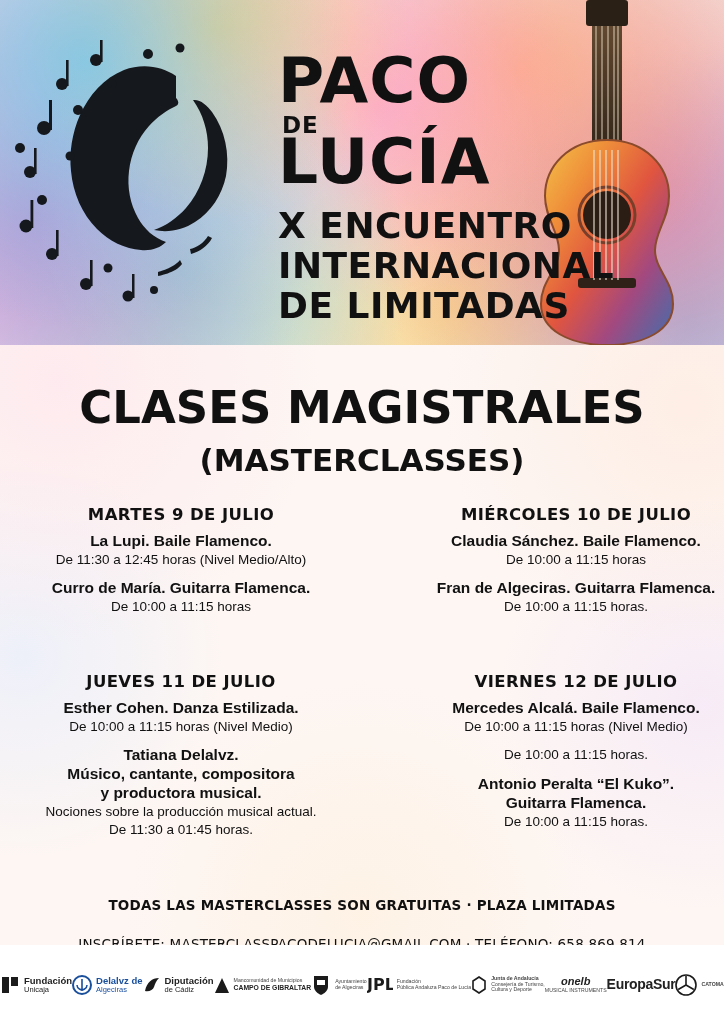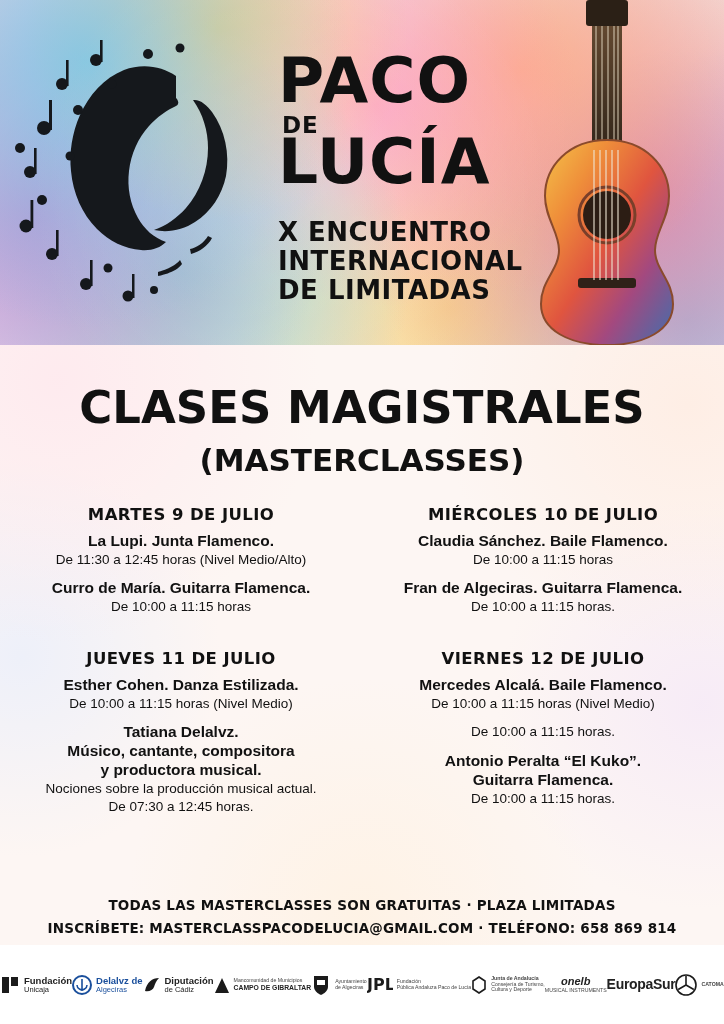--- a/index.html
+++ b/index.html
@@ -93,24 +93,24 @@
     font-family: "DejaVu Sans", sans-serif;
     font-weight: 700;
     font-size: 63px;
     letter-spacing: 1px;
     line-height: 0.95;
     margin: 0;
   }
   .t-sub {
     font-family: "DejaVu Sans", sans-serif;
     font-weight: 700;
-    font-size: 26px;
+    font-size: 36px;
     letter-spacing: 0.5px;
     line-height: 1.12;
-    margin-top: 26px;
+    margin-top: 14px;
   }
 
   
   .body-area {
     position: absolute;
     top: 345px;
     left: 0;
     width: 724px;
     height: 600px;
     background:
@@ -141,20 +141,21 @@
   }
 
   .schedule {
     position: absolute;
     top: 160px;
     left: 0;
     width: 579px;
     display: grid;
     grid-template-columns: 362px 362px;
     row-gap: 10px;
+    gap: 33px;
   }
   .day-col {
     padding: 0 14px;
     box-sizing: border-box;
     text-align: center;
     color: #111;
   }
   .day-title {
     font-family: "DejaVu Sans", sans-serif;
     font-weight: 700;
@@ -187,24 +188,24 @@
     color: #111;
   }
   .f1 {
     font-family: "DejaVu Sans", sans-serif;
     font-weight: 700;
     font-size: 13.5px;
     letter-spacing: 0.2px;
   }
   .f2 {
     font-family: "DejaVu Sans", sans-serif;
-    font-weight: 700;
+    font-weight: 400;
     font-size: 13.5px;
     letter-spacing: 0.2px;
-    margin-top: 7px;
+    margin-top: 23px;
   }
 
   
   .logo-bar {
     position: absolute;
     top: 945px;
     left: 0;
     width: 724px;
     height: 79px;
     background: #ffffff;
@@ -340,21 +341,21 @@
 
   <div class="body-area">
     <div class="headline">CLASES MAGISTRALES</div>
     <div class="headline-sub">(MASTERCLASSES)</div>
 
     <div class="schedule">
 
       <div class="day-col">
         <div class="day-title">MARTES 9 DE JULIO</div>
         <div class="entry">
-          <div class="entry-name">La Lupi. Junta Flamenco.</div>
+          <div class="entry-name">La Lupi. Baile Flamenco.</div>
           <div class="entry-detail">De 11:30 a 12:45 horas (Nivel Medio/Alto)</div>
         </div>
         <div class="entry">
           <div class="entry-name">Curro de María. Guitarra Flamenca.</div>
           <div class="entry-detail">De 10:00 a 11:15 horas</div>
         </div>
       </div>
 
       <div class="day-col">
         <div class="day-title">MIÉRCOLES 10 DE JULIO</div>
@@ -372,21 +373,21 @@
         <div class="day-title">JUEVES 11 DE JULIO</div>
         <div class="entry">
           <div class="entry-name">Esther Cohen. Danza Estilizada.</div>
           <div class="entry-detail">De 10:00 a 11:15 horas (Nivel Medio)</div>
         </div>
         <div class="entry">
           <div class="entry-name" style="white-space: pre-line;">Tatiana Delalvz.
 Músico, cantante, compositora
 y productora musical.</div>
           <div class="entry-detail">Nociones sobre la producción musical actual.</div>
-          <div class="entry-detail">De 07:30 a 12:45 horas.</div>
+          <div class="entry-detail">De 11:30 a 01:45 horas.</div>
         </div>
       </div>
 
       <div class="day-col row2">
         <div class="day-title">VIERNES 12 DE JULIO</div>
         <div class="entry">
           <div class="entry-name">Mercedes Alcalá. Baile Flamenco.</div>
           <div class="entry-detail">De 10:00 a 11:15 horas (Nivel Medio)</div>
         </div>
         <div class="entry">

